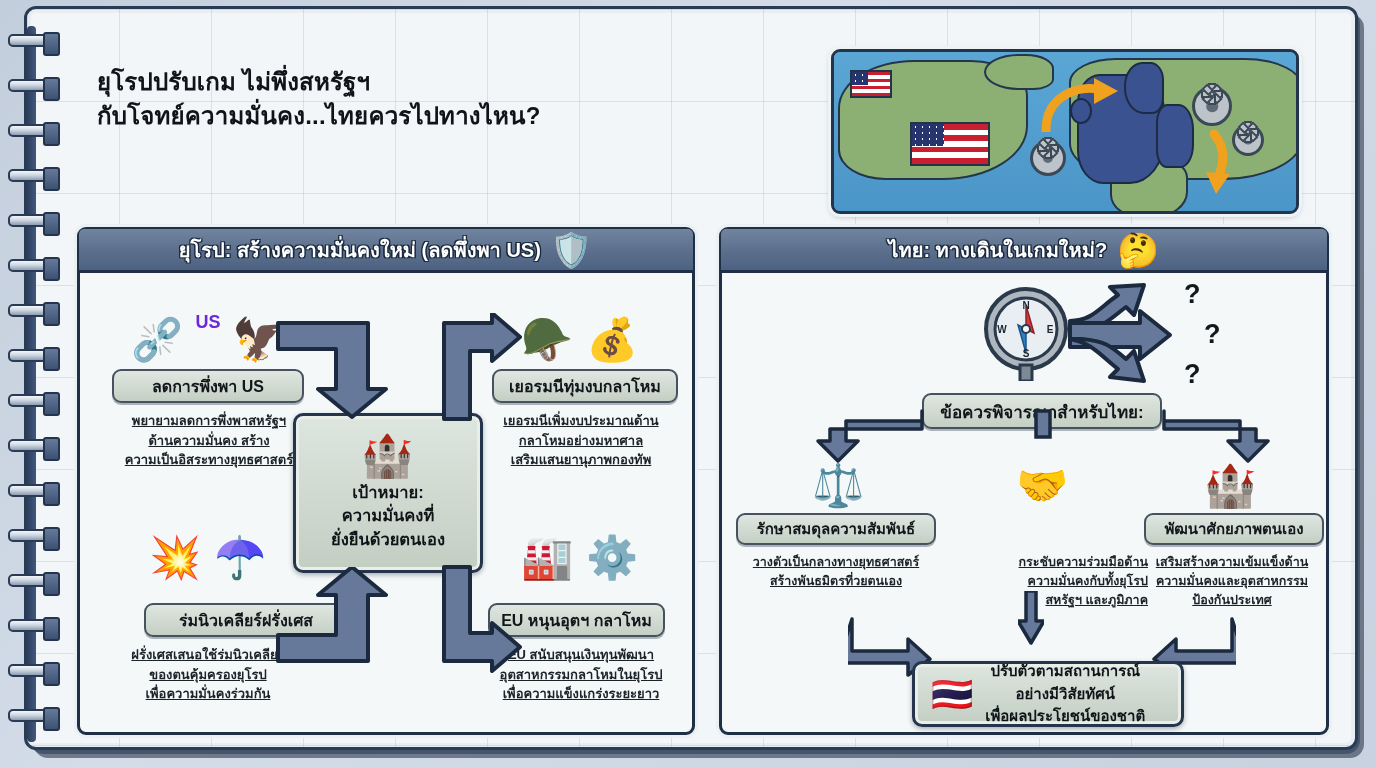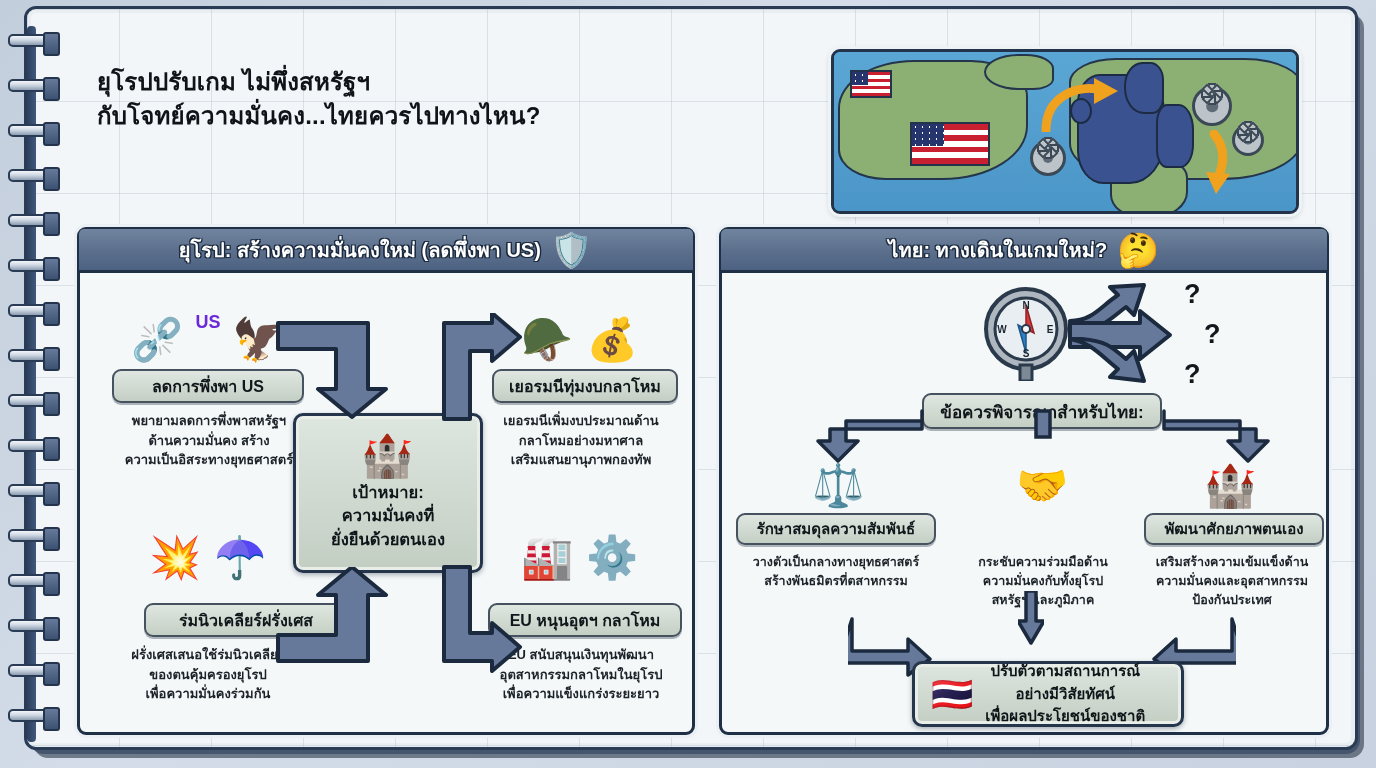--- a/index.html
+++ b/index.html
@@ -109,21 +109,21 @@
   .chip {
     position:absolute; display:flex; align-items:center; justify-content:center;
     background:linear-gradient(180deg,#dfe7e0 0%, #c4cfc4 100%);
     border:2.5px solid #46525f; border-radius:9px;
     font-size:16px; font-weight:bold; color:#11161b; text-align:center;
     padding:4px 10px; white-space:nowrap;
     box-shadow:0 2px 0 rgba(35,48,62,.35);
   }
   .desc {
     position:absolute; text-align:center; font-size:13px; line-height:1.5;
-    color:#1b2228; font-weight:bold;
+    color:#1b2228; font-weight:bold;text-decoration:underline;
   }
   .icons { position:absolute; display:flex; align-items:flex-end; justify-content:center; gap:12px; }
   .goalbox {
     position:absolute; background:linear-gradient(180deg,#dde6df,#c3cec3);
     border:3px solid #24354c; border-radius:10px;
     display:flex; flex-direction:column; align-items:center; justify-content:center;
     box-shadow:inset 0 0 0 3px #e9eee9, 0 2px 5px rgba(25,38,55,.35);
   }
   .goalbox .gt { font-size:16.5px; font-weight:bold; line-height:1.42; text-align:center; color:#0f1418; }
   
@@ -261,21 +261,21 @@
         <div class="desc" style="left:6px;top:372px;width:244px;">
           <span>ฝรั่งเศสเสนอใช้ร่มนิวเคลียร์</span><br>
           <span>ของตนคุ้มครองยุโรป</span><br>
           <span>เพื่อความมั่นคงร่วมกัน</span>
         </div>
 
         <div class="icons" style="left:398px;top:224px;width:204px;height:82px;">
           <span class="emo">🏭</span>
           <span class="emo">⚙️</span>
         </div>
-        <div class="chip" style="left:408px;top:330px;width:194px;height:34px;">EU หนุนอุตฯ กลาโหม</div>
+        <div class="chip" style="left:408px;top:330px;width:177px;height:34px;">EU หนุนอุตฯ กลาโหม</div>
         <div class="desc" style="left:386px;top:372px;width:230px;">
           <span>EU สนับสนุนเงินทุนพัฒนา</span><br>
           <span>อุตสาหกรรมกลาโหมในยุโรป</span><br>
           <span>เพื่อความแข็งแกร่งระยะยาว</span>
         </div>
 
         <div class="goalbox" style="left:213px;top:140px;width:190px;height:160px;">
           <span class="emo" style="margin-bottom:4px">🏰</span>
           <div class="gt">
             <span>เป้าหมาย:</span><br>
@@ -339,27 +339,27 @@
           <path d="M356,4 L356,14 L432,14 L432,34 L420,34 L440,54 L460,34 L448,34 L448,22 L356,22 Z" fill="#66799a" stroke="#1b2a3e" stroke-width="3.5" stroke-linejoin="round"></path>
           <rect x="228" y="4" width="14" height="26" fill="#66799a" stroke="#1b2a3e" stroke-width="3.5"></rect>
         </svg>
 
         <div class="icons" style="left:22px;top:176px;width:190px;height:58px;">
           <span class="emo">⚖️</span>
         </div>
         <div class="chip" style="left:14px;top:240px;width:200px;height:32px;font-size:15px;">รักษาสมดุลความสัมพันธ์</div>
         <div class="desc" style="left:2px;top:280px;width:224px;font-size:12.5px;">
           <span>วางตัวเป็นกลางทางยุทธศาสตร์</span><br>
-          <span>สร้างพันธมิตรที่ตสาหกรรม</span>
+          <span>สร้างพันธมิตรที่วยตนเอง</span>
         </div>
 
         <div class="icons" style="left:226px;top:176px;width:190px;height:58px;">
           <span class="emo">🤝</span>
         </div>
-        <div class="desc" style="left:216px;top:280px;width:210px;font-size:12.5px;">
+        <div class="desc" style="left:216px;top:280px;width:210px;font-size:12.5px;text-align:right;">
           <span>กระชับความร่วมมือด้าน</span><br>
           <span>ความมั่นคงกับทั้งยุโรป</span><br>
           <span>สหรัฐฯ และภูมิภาค</span>
         </div>
 
         <div class="icons" style="left:424px;top:176px;width:170px;height:58px;">
           <span class="emo">🏰</span>
         </div>
         <div class="chip" style="left:422px;top:240px;width:180px;height:32px;font-size:15px;">พัฒนาศักยภาพตนเอง</div>
         <div class="desc" style="left:410px;top:280px;width:200px;font-size:12.5px;">

